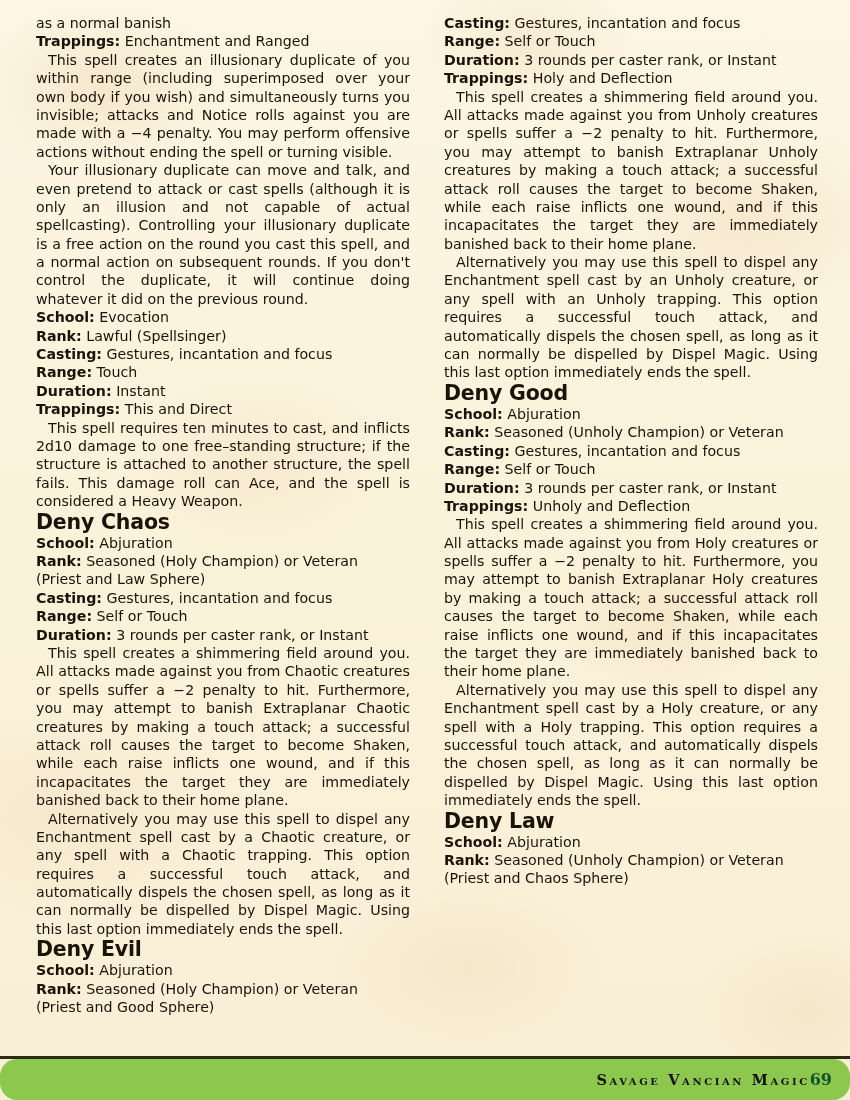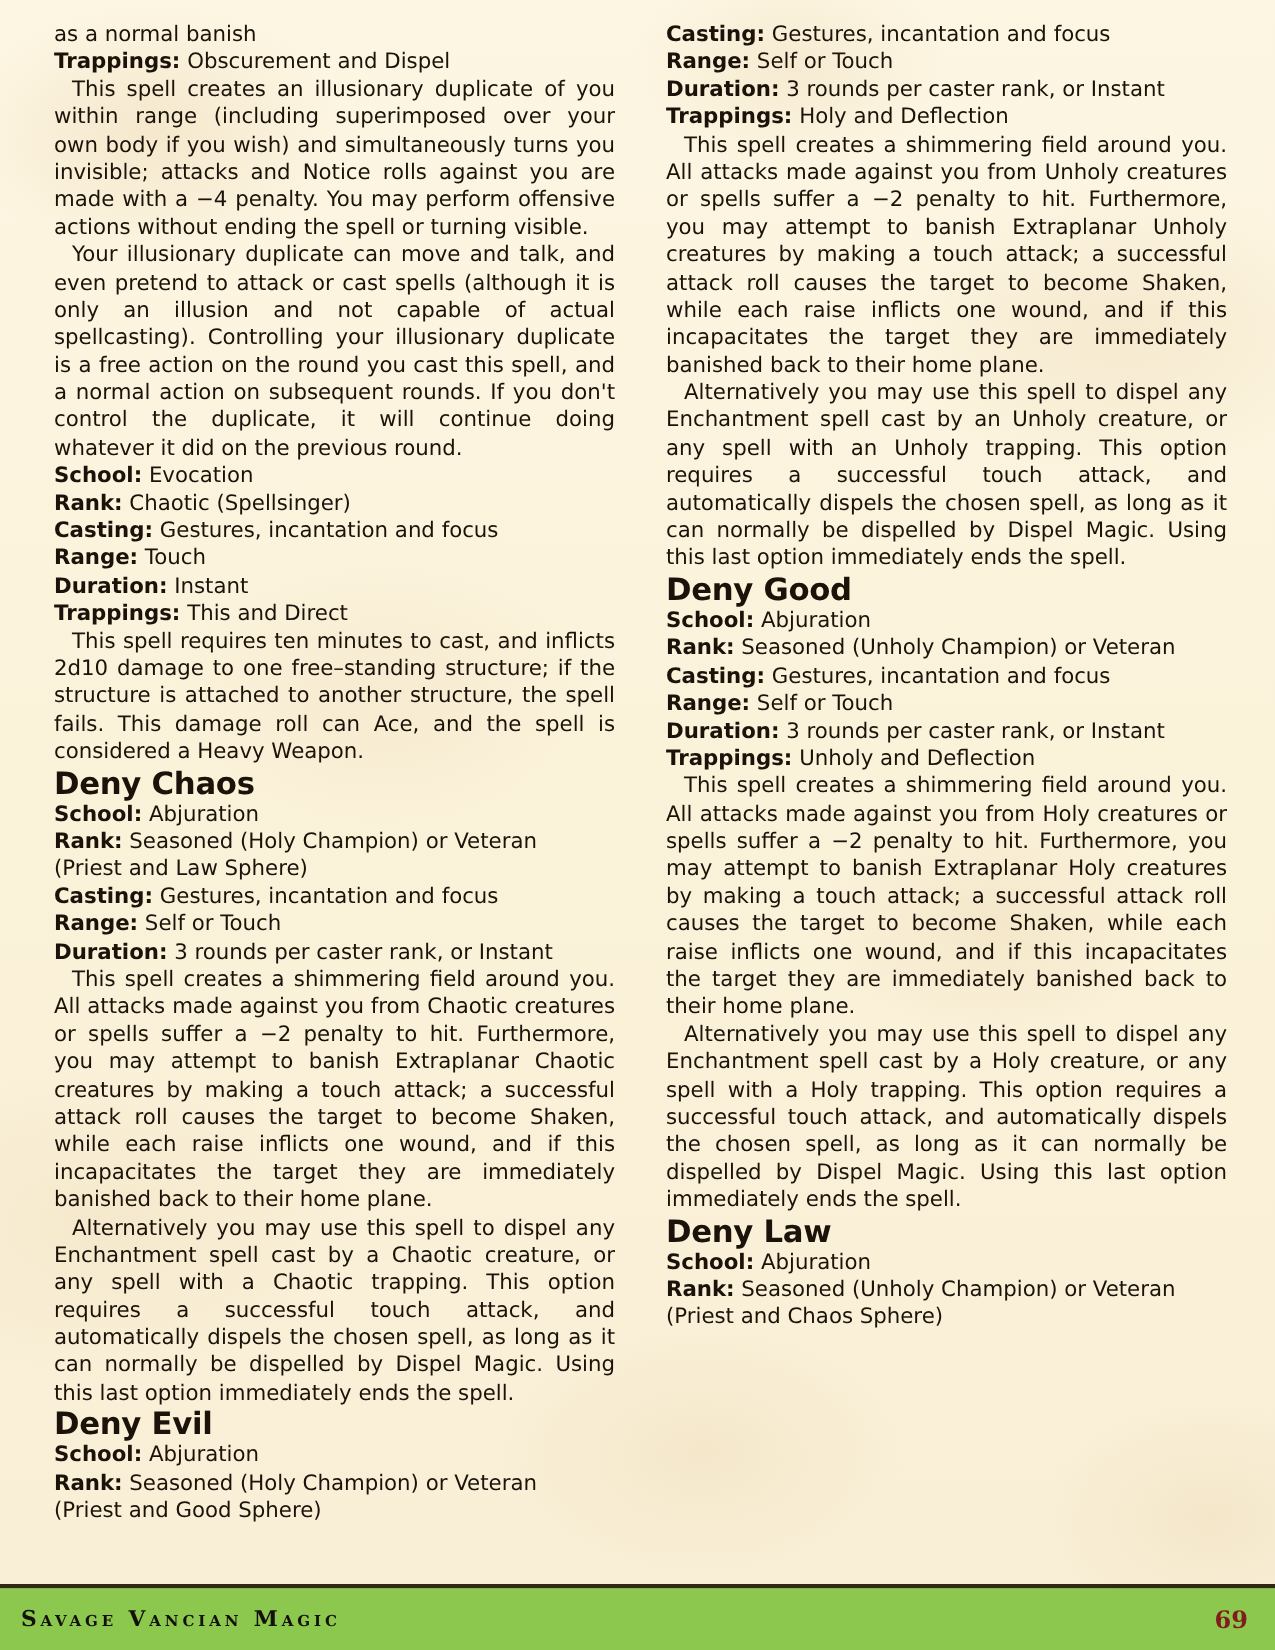--- a/index.html
+++ b/index.html
@@ -85,53 +85,54 @@
   }
   .footer-bar {
     position: absolute;
     left: 0;
     top: 1059px;
     width: 850px;
     height: 41px;
     background: #8dc84e;
     display: flex;
     align-items: center;
-    justify-content: space-between;
+    justify-content: flex-end;
+    border-radius: 17px;
   }
   .footer-title {
     margin-left: 14px;
     font-family: "DejaVu Serif", serif;
     font-variant: small-caps;
     font-size: 14.5px;
     letter-spacing: 2.6px;
     color: #14110a;
     font-weight: 600;
   }
   .footer-page {
     margin-right: 18px;
     font-family: "DejaVu Serif", serif;
     font-size: 16px;
-    color: #7f1d1d;
+    color: #14532d;
     font-weight: 600;
   }
 </style>
 </head>
 <body>
 
 <div class="page"></div>
 
 <div class="content">
 
   <p class="stat">as a normal banish</p>
-  <p class="stat"><b>Trappings:</b> <span>Obscurement and Dispel</span></p>
+  <p class="stat"><b>Trappings:</b> <span>Enchantment and Ranged</span></p>
   <p class="body">This spell creates an illusionary duplicate of you within range (including superimposed over your own body if you wish) and simultaneously turns you invisible; attacks and Notice rolls against you are made with a −4 penalty. You may perform offensive actions without ending the spell or turning visible.</p>
   <p class="body">Your illusionary duplicate can move and talk, and even pretend to attack or cast spells (although it is only an illusion and not capable of actual spellcasting). Controlling your illusionary duplicate is a free action on the round you cast this spell, and a normal action on subsequent rounds. If you don't control the duplicate, it will continue doing whatever it did on the previous round.</p>
 
   <p class="stat"><b>School:</b> <span>Evocation</span></p>
-  <p class="stat"><b>Rank:</b> <span>Chaotic (Spellsinger)</span></p>
+  <p class="stat"><b>Rank:</b> <span>Lawful (Spellsinger)</span></p>
   <p class="stat"><b>Casting:</b> <span>Gestures, incantation and focus</span></p>
   <p class="stat"><b>Range:</b> <span>Touch</span></p>
   <p class="stat"><b>Duration:</b> <span>Instant</span></p>
   <p class="stat"><b>Trappings:</b> <span>This and Direct</span></p>
   <p class="body">This spell requires ten minutes to cast, and inflicts 2d10 damage to one free–standing structure; if the structure is attached to another structure, the spell fails. This damage roll can Ace, and the spell is considered a Heavy Weapon.</p>
 
   <h2 class="spell-title pad-top">Deny Chaos</h2>
   <p class="stat"><b>School:</b> <span>Abjuration</span></p>
   <p class="stat"><b>Rank:</b> <span>Seasoned (Holy Champion) or Veteran</span></p>
   <p class="stat">(Priest and Law Sphere)</p>

